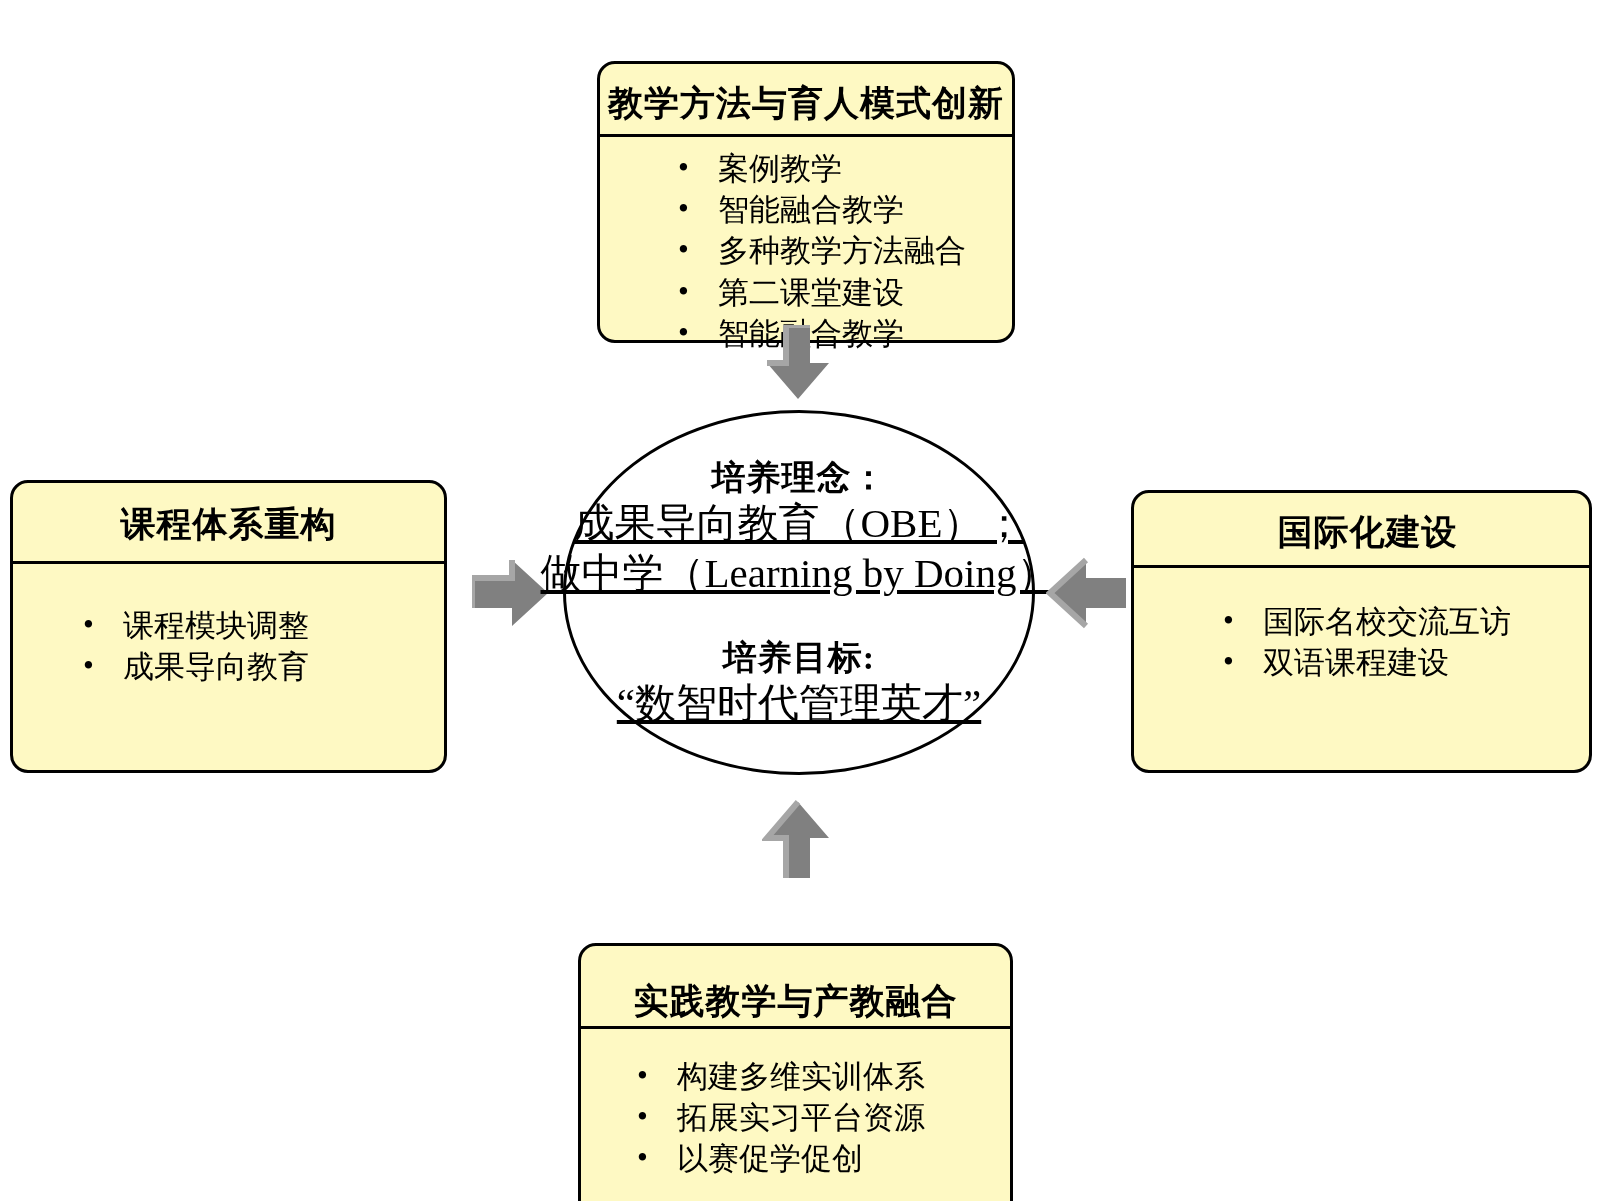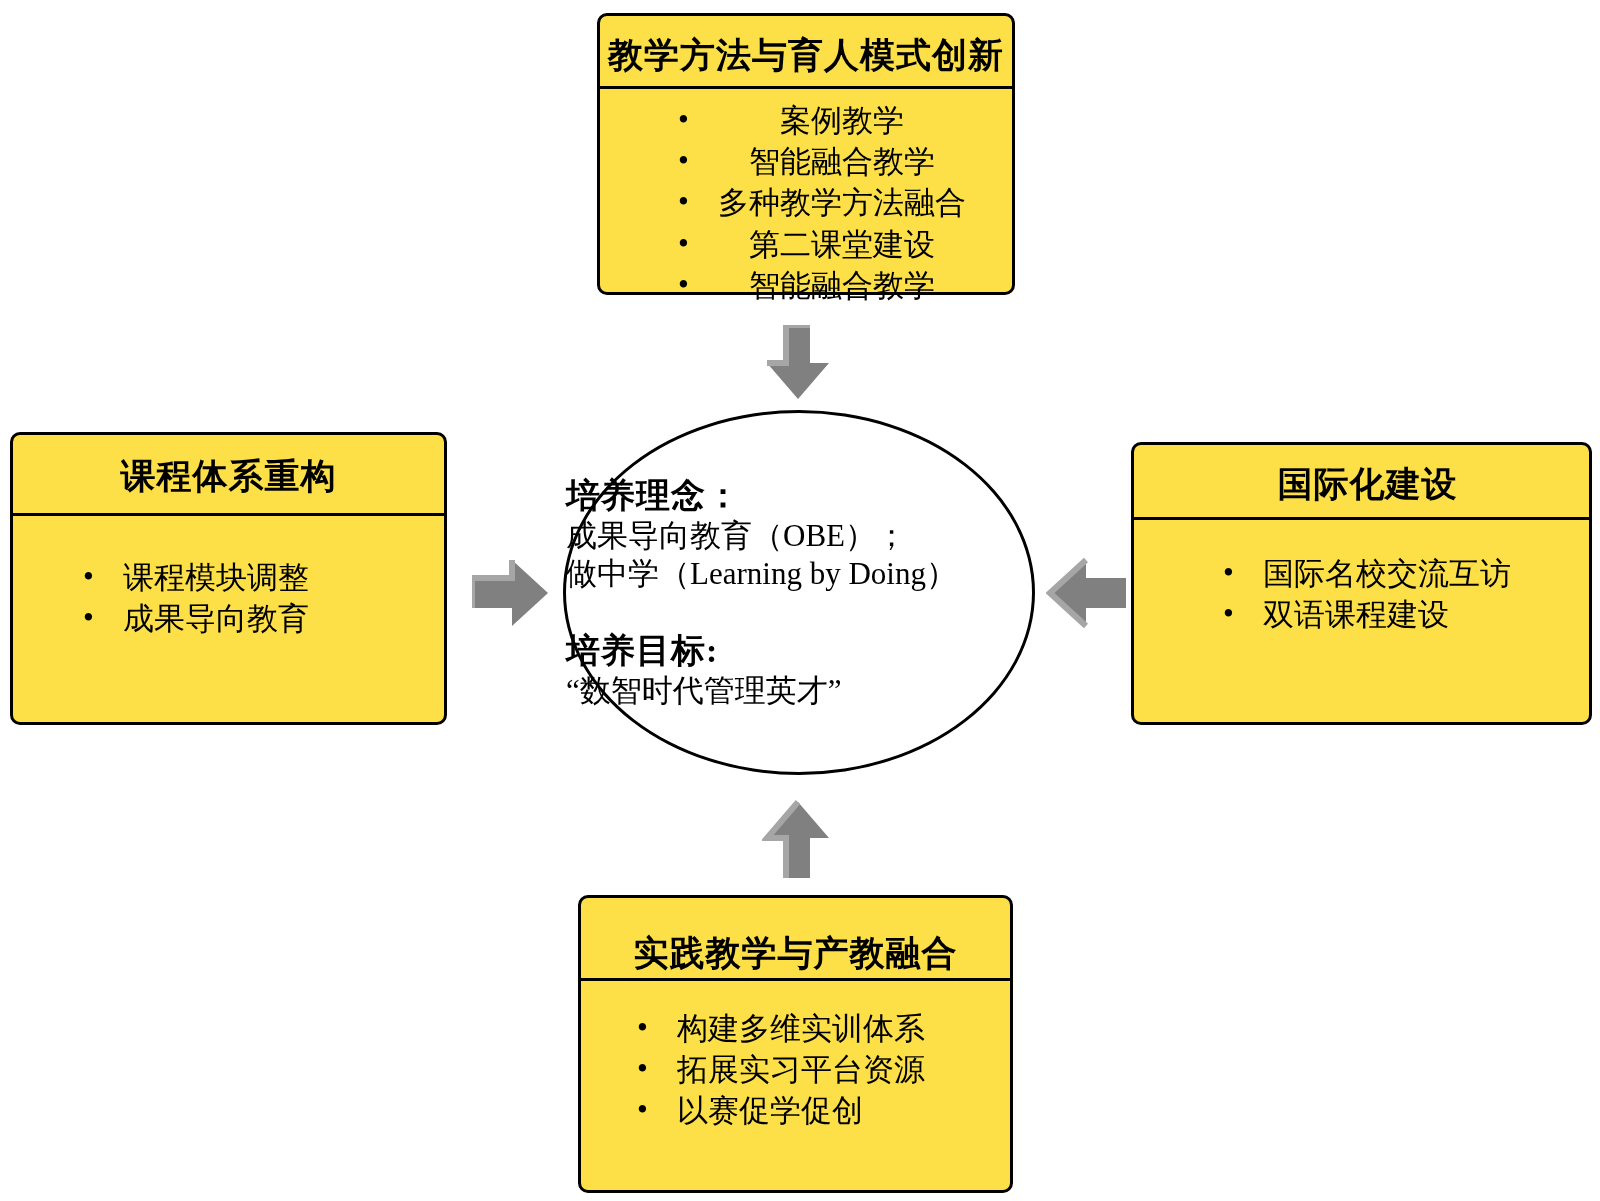--- a/index.html
+++ b/index.html
@@ -17,22 +17,23 @@
     height: 1201px;
     background: #ffffff;
     overflow: hidden;
   }
 
   
   .node-box {
     position: absolute;
     box-sizing: border-box;
     border: 3px solid #000000;
-    border-radius: 10px;
-    background: #fde047;
+    border-radius: 18px;
+    background: #fef9c3;
+    margin-top: 48px;
   }
   .node-title {
     position: absolute;
     left: 0;
     right: 0;
     text-align: center;
     font-weight: bold;
     font-size: 35px;
     line-height: 1.0;
     letter-spacing: 1px;
@@ -69,54 +70,55 @@
 
   
   #core-ellipse {
     position: absolute;
     box-sizing: border-box;
     border: 3px solid #000000;
     border-radius: 50%;
     background: #ffffff;
     display: flex;
     flex-direction: column;
-    align-items: flex-start;
+    align-items: center;
     justify-content: center;
   }
   .core-line {
     white-space: nowrap;
     text-align: center;
     line-height: 1.22;
   }
   .core-heading {
     font-weight: bold;
     font-size: 34px;
     letter-spacing: 1px;
   }
   .core-sub {
-    font-size: 31px;
+    font-size: 41px;
+    text-decoration: underline;
   }
   .core-gap {
     height: 38px;
   }
 
   
   .arrow {
     position: absolute;
   }
 </style>
 </head>
 <body>
 
 <div id="canvas">
 
   <div class="node-box" style="left:597px; top:13px; width:418px; height:282px;">
     <div class="node-title" style="top:22px;">教学方法与育人模式创新</div>
     <div class="node-divider" style="top:70px;"></div>
-    <ul class="node-list" style="left:78px; top:84px;text-align:center;">
+    <ul class="node-list" style="left:78px; top:84px;">
       <li>案例教学</li>
       <li>智能融合教学</li>
       <li>多种教学方法融合</li>
       <li>第二课堂建设</li>
       <li>智能融合教学</li>
     </ul>
   </div>
 
   <svg class="arrow" style="left:762px; top:325px;" width="72" height="78" viewBox="0 0 72 78">
     <polygon points="24,0 48,0 48,38 67,38 36,74 5,38 24,38" fill="#808080"></polygon>

